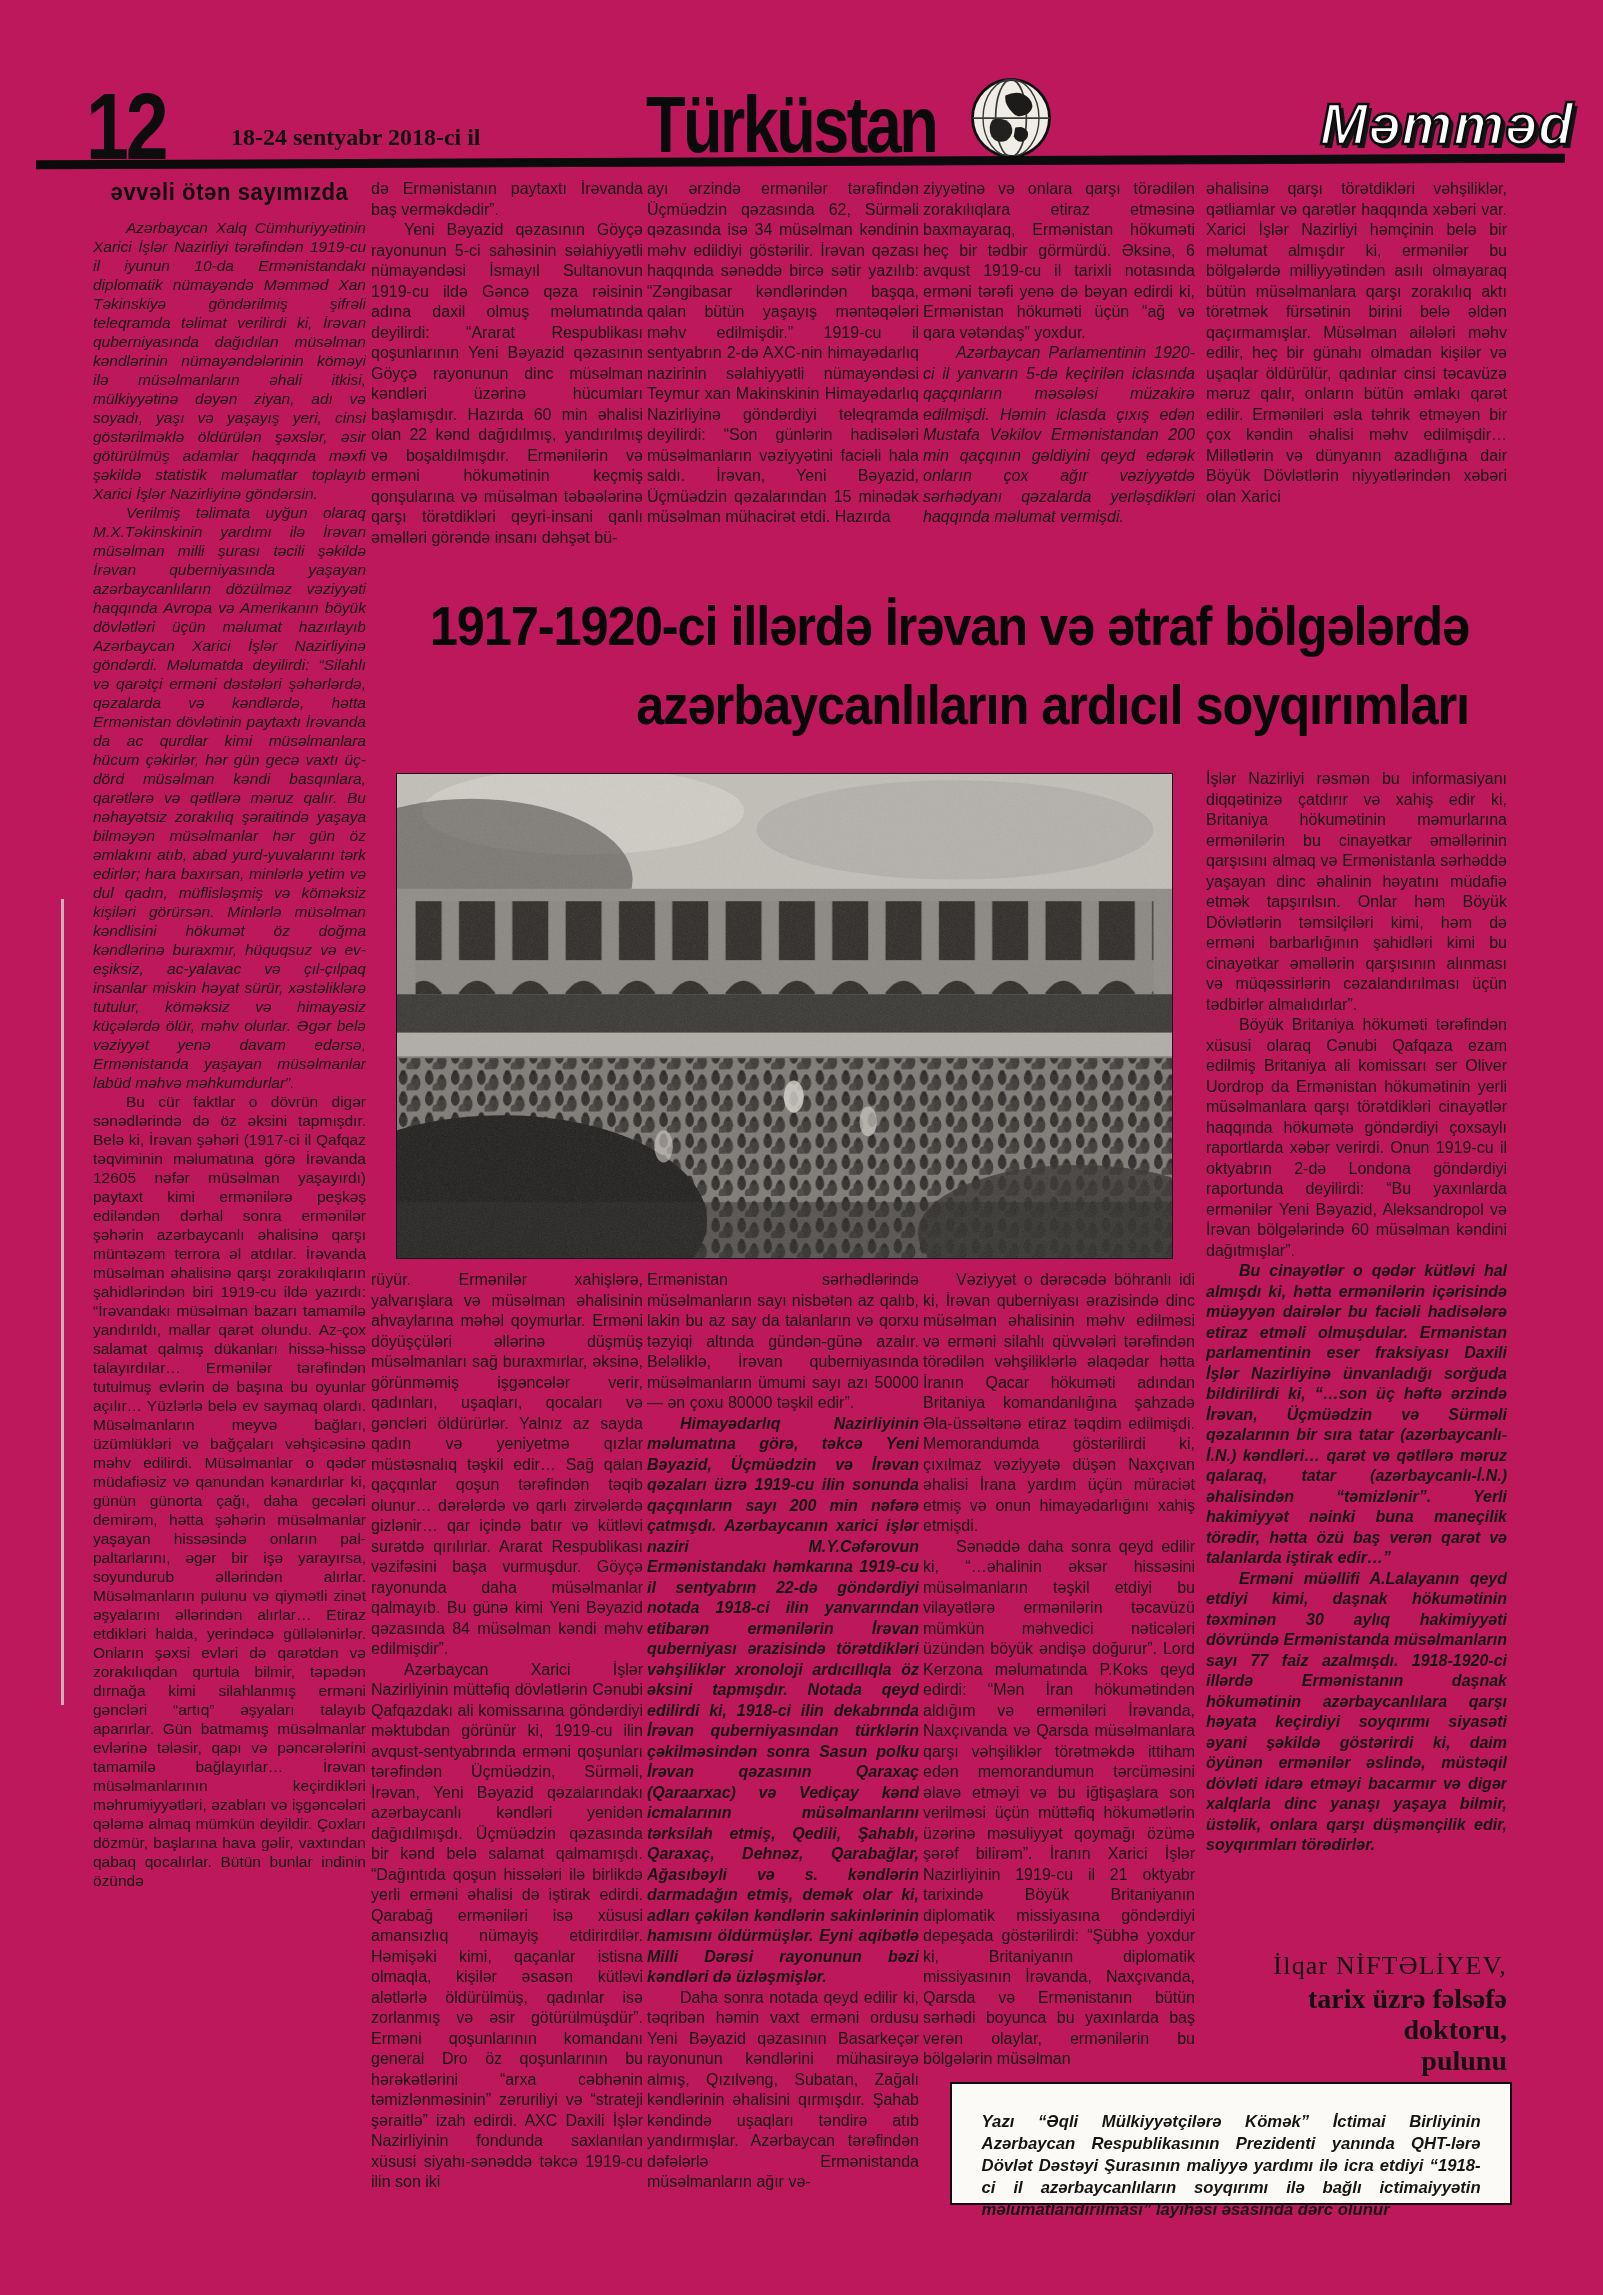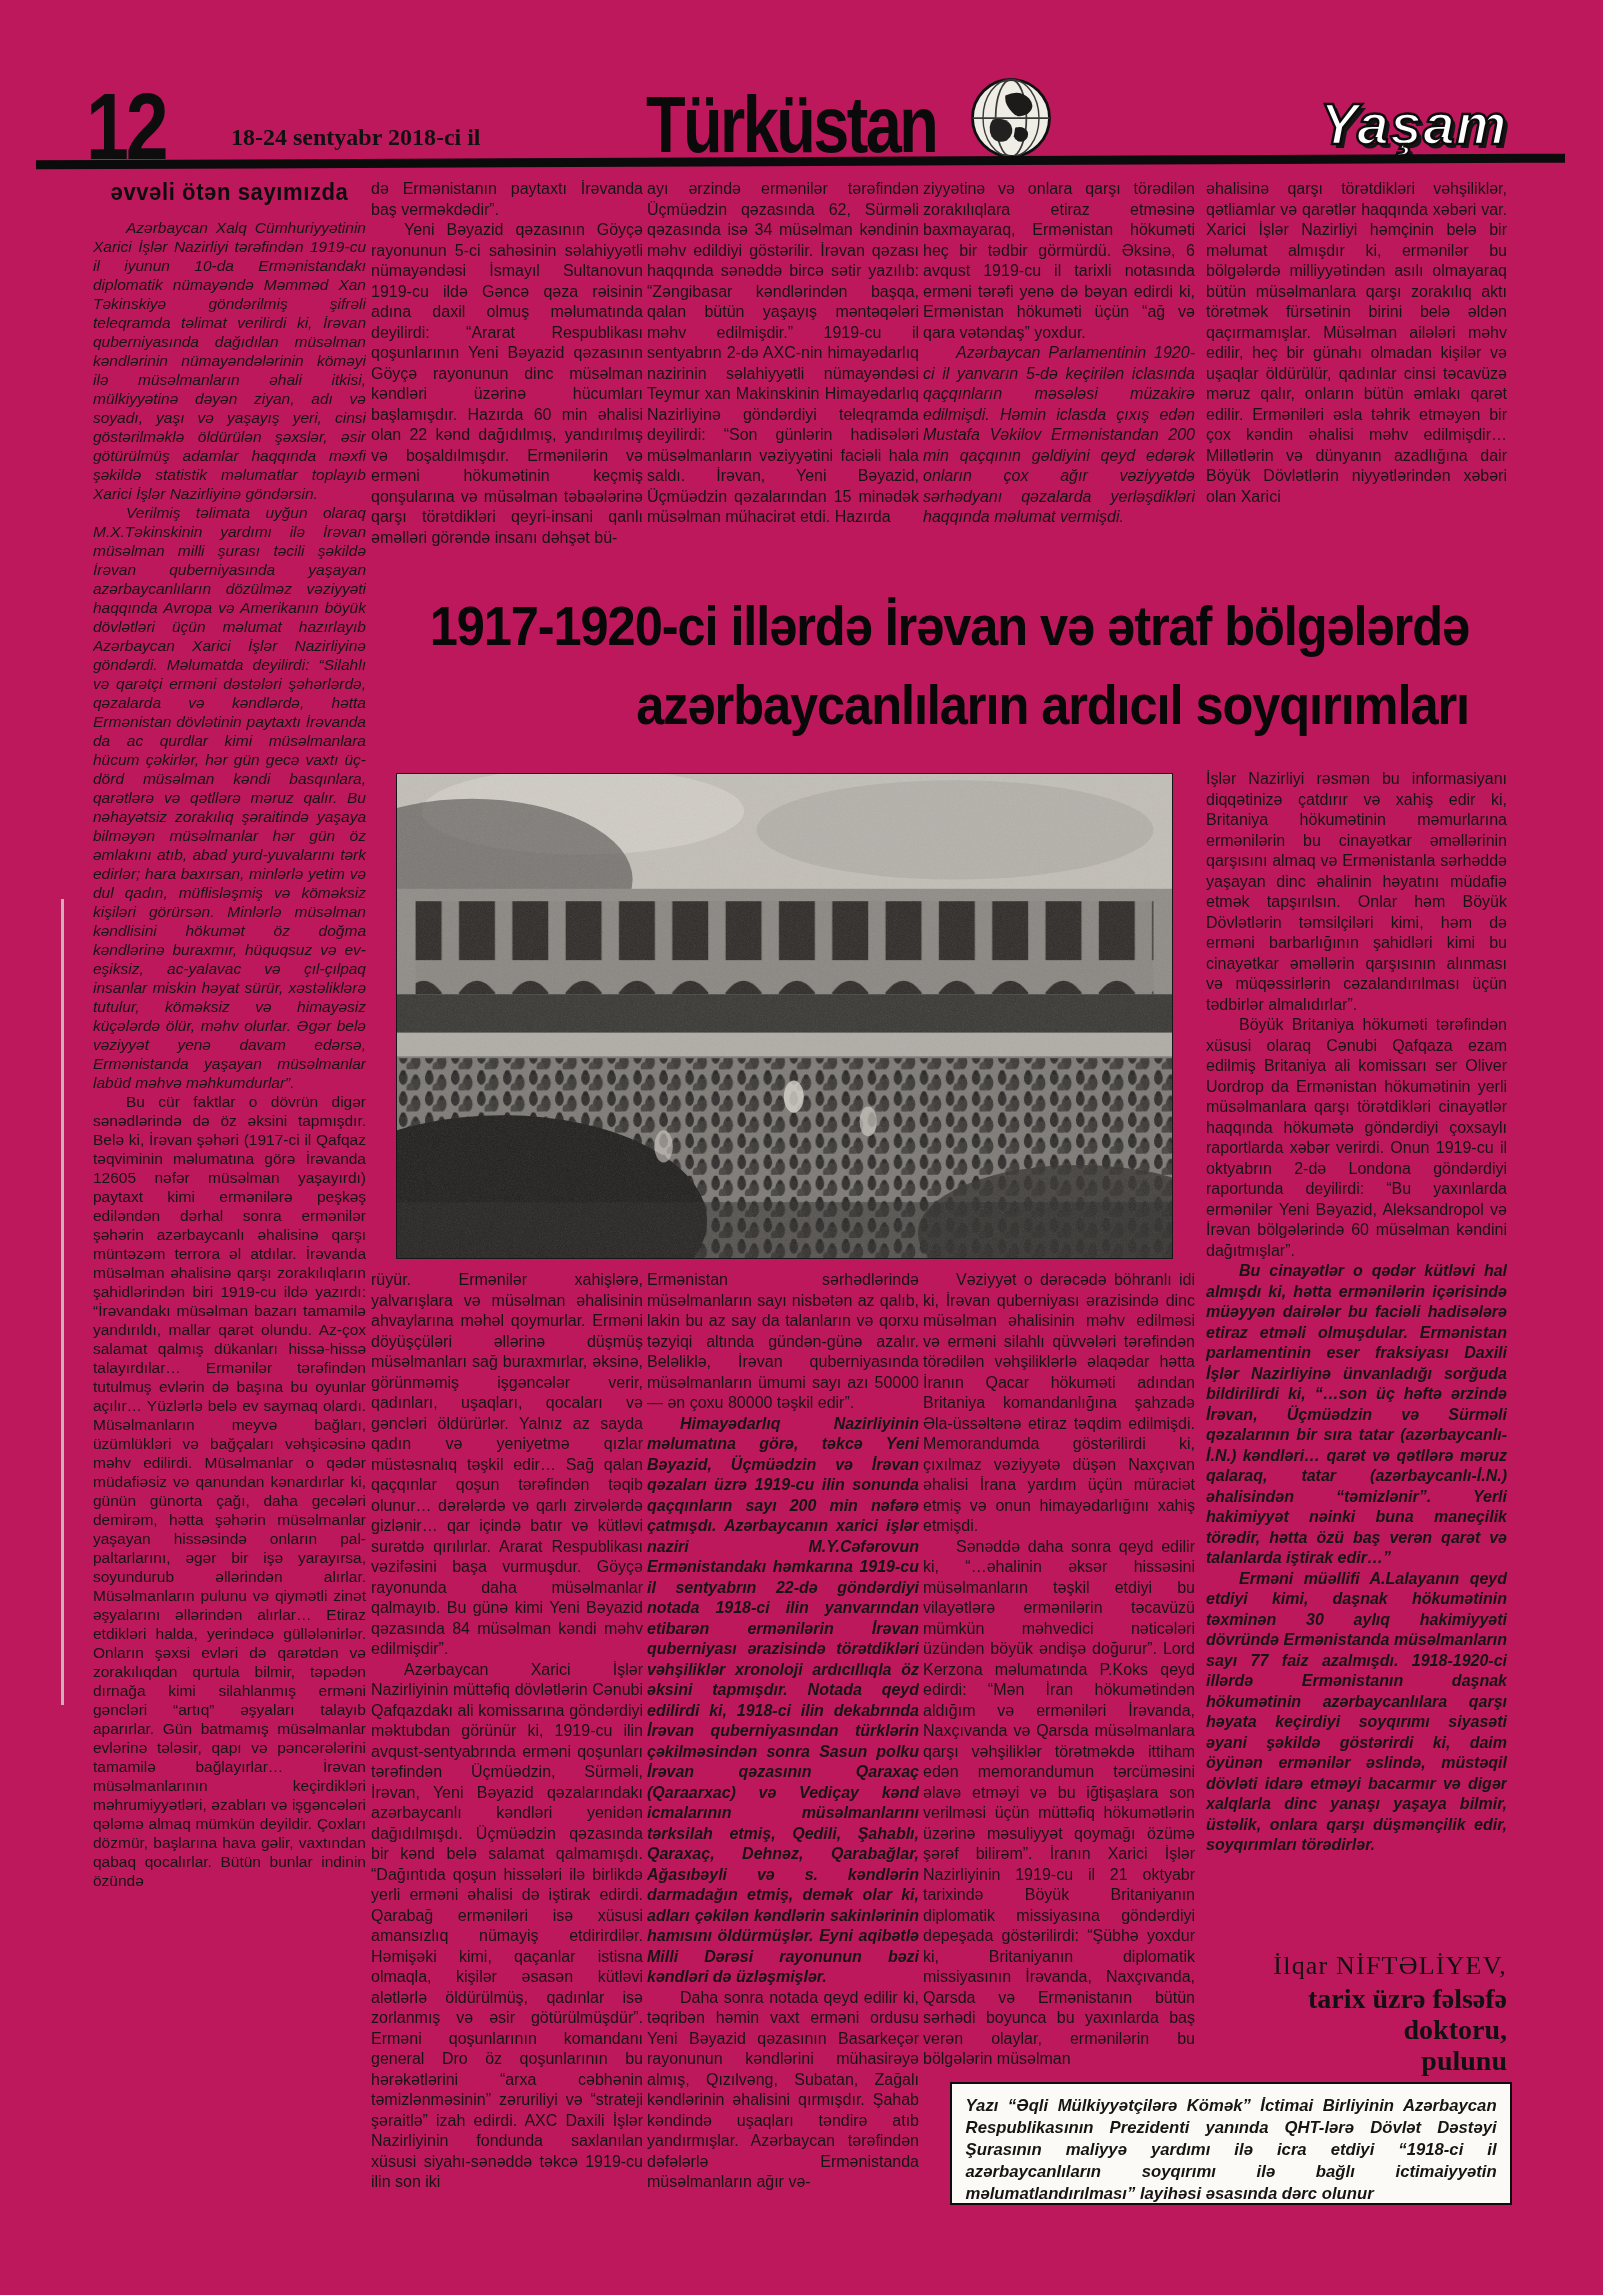--- a/index.html
+++ b/index.html
@@ -46,42 +46,42 @@
          outline:1.9px solid #161616;}
   .photo svg{display:block;width:100%;height:100%;}
   
   .signature{position:absolute;left:1206px;top:1948px;width:301px;text-align:right;
              font-family:"Liberation Serif",serif;color:#111;}
   .signature .sig-name{font-weight:normal;font-size:26px;letter-spacing:1.2px;line-height:35px;}
   .signature .sig-line{font-weight:bold;font-size:28px;line-height:31px;}
   
   .footer-box{position:absolute;left:950px;top:2082px;width:531px;height:97px;
               border:2.5px solid #0d0d0d;padding:11px 13.6px;background:#fbfaf6;}
-  .footer-box p{margin:0;font-weight:bold;font-style:italic;font-size:16.7px;line-height:22px;text-align:justify;}
+  .footer-box p{margin:16px;font-weight:bold;font-style:italic;font-size:16.7px;line-height:22px;text-align:justify;}
 </style>
 </head>
 <body>
 
 <div class="page">
 
   <div class="pagenum">12</div>
   <div class="dateline">18-24 sentyabr 2018-ci il</div>
   <div class="masthead">Türküstan</div>
   <div class="globe">
     <svg viewBox="0 0 120 120">
       <circle cx="60" cy="60" r="55" fill="#efede6" stroke="#101010" stroke-width="4"></circle>
       <ellipse cx="60" cy="60" rx="22" ry="55" fill="none" stroke="#3a3a38" stroke-width="2.5"></ellipse>
       <ellipse cx="60" cy="60" rx="40" ry="55" fill="none" stroke="#3a3a38" stroke-width="2"></ellipse>
       <line x1="5" y1="60" x2="115" y2="60" stroke="#3a3a38" stroke-width="2.5"></line>
       <path d="M52 28 Q72 18 86 32 Q96 44 84 54 Q70 62 62 52 Q50 40 52 28 Z" fill="#1c1b19"></path>
       <path d="M34 62 Q52 58 60 70 Q66 82 54 92 Q40 98 32 86 Q26 72 34 62 Z" fill="#222120"></path>
       <path d="M66 74 Q78 70 84 80 Q86 90 76 94 Q66 94 64 86 Z" fill="#1c1b19"></path>
     </svg>
   </div>
-  <div class="section-label">Yaşam</div>
+  <div class="section-label">Məmməd</div>
   <div class="header-rule"></div>
   <div class="scan-streak"></div>
 
   <div class="col" id="col1">
     <div class="kicker">əvvəli ötən sayımızda</div>
     <p class="ind">Azərbaycan Xalq Cümhuriyyətinin Xarici İşlər Nazirliyi tərəfindən 1919-cu il iyunun 10-da Ermənistandakı diplomatik nümayəndə Məmməd Xan Təkinskiyə göndərilmiş şifrəli teleqramda təlimat verilirdi ki, İrəvan quberniyasında dağıdılan müsəlman kəndlərinin nümayəndələrinin köməyi ilə müsəlmanların əhali itkisi, mülkiyyətinə dəyən ziyan, adı və soyadı, yaşı və yaşayış yeri, cinsi göstərilməklə öldürülən şəxslər, əsir götürülmüş adamlar haqqında məxfi şəkildə statistik məlumatlar toplayıb Xarici İşlər Nazirliyinə göndərsin.</p>
     <p class="ind">Verilmiş təlimata uyğun olaraq M.X.Təkinskinin yardımı ilə İrəvan müsəlman milli şurası təcili şəkildə İrəvan quberniyasında yaşayan azərbaycanlıların dözülməz vəziyyəti haqqında Avropa və Amerikanın böyük dövlətləri üçün məlumat hazırlayıb Azərbaycan Xarici İşlər Nazirliyinə göndərdi. Məlumatda deyilirdi: “Silahlı və qarətçi erməni dəstələri şəhərlərdə, qəzalarda və kəndlərdə, hətta Ermənistan dövlətinin paytaxtı İrəvanda da ac qurdlar kimi müsəlmanlara hücum çəkirlər, hər gün gecə vaxtı üç-dörd müsəlman kəndi basqınlara, qarətlərə və qətllərə məruz qalır. Bu nəhayətsiz zorakılıq şəraitində yaşaya bilməyən müsəlmanlar hər gün öz əmlakını atıb, abad yurd-yuvalarını tərk edirlər; hara baxırsan, minlərlə yetim və dul qadın, müflisləşmiş və köməksiz kişiləri görürsən. Minlərlə müsəlman kəndlisini hökumət öz doğma kəndlərinə buraxmır, hüquqsuz və ev-eşiksiz, ac-yalavac və çıl-çılpaq insanlar miskin həyat sürür, xəstəliklərə tutulur, köməksiz və himayəsiz küçələrdə ölür, məhv olurlar. Əgər belə vəziyyət yenə davam edərsə, Ermənistanda yaşayan müsəlmanlar labüd məhvə məhkumdurlar”.</p>
     <p class="ind roman">Bu cür faktlar o dövrün digər sənədlərində də öz əksini tapmışdır. Belə ki, İrəvan şəhəri (1917-ci il Qafqaz təqviminin məlumatına görə İrəvanda 12605 nəfər müsəlman yaşayırdı) paytaxt kimi ermənilərə peşkəş ediləndən dərhal sonra ermənilər şəhərin azərbaycanlı əhalisinə qarşı müntəzəm terrora əl atdılar. İrəvanda müsəlman əhalisinə qarşı zorakılıqların şahidlərindən biri 1919-cu ildə yazırdı: “İrəvandakı müsəlman bazarı tamamilə yandırıldı, mallar qarət olundu. Az-çox salamat qalmış dükanları hissə-hissə talayırdılar… Ermənilər tərəfindən tutulmuş evlərin də başına bu oyunlar açılır… Yüzlərlə belə ev saymaq olardı. Müsəlmanların meyvə bağları, üzümlükləri və bağçaları vəhşicəsinə məhv edilirdi. Müsəlmanlar o qədər müdafiəsiz və qanundan kənardırlar ki, günün günorta çağı, daha gecələri demirəm, hətta şəhərin müsəlmanlar yaşayan hissəsində onların pal-paltarlarını, əgər bir işə yarayırsa, soyundurub əllərindən alırlar. Müsəlmanların pulunu və qiymətli zinət əşyalarını əllərindən alırlar… Etiraz etdikləri halda, yerindəcə güllələnirlər. Onların şəxsi evləri də qarətdən və zorakılıqdan qurtula bilmir, təpədən dırnağa kimi silahlanmış erməni gəncləri “artıq” əşyaları talayıb aparırlar. Gün batmamış müsəlmanlar evlərinə tələsir, qapı və pəncərələrini tamamilə bağlayırlar… İrəvan müsəlmanlarının keçirdikləri məhrumiyyətləri, əzabları və işgəncələri qələmə almaq mümkün deyildir. Çoxları dözmür, başlarına hava gəlir, vaxtından qabaq qocalırlar. Bütün bunlar indinin özündə</p>
   </div>
 

